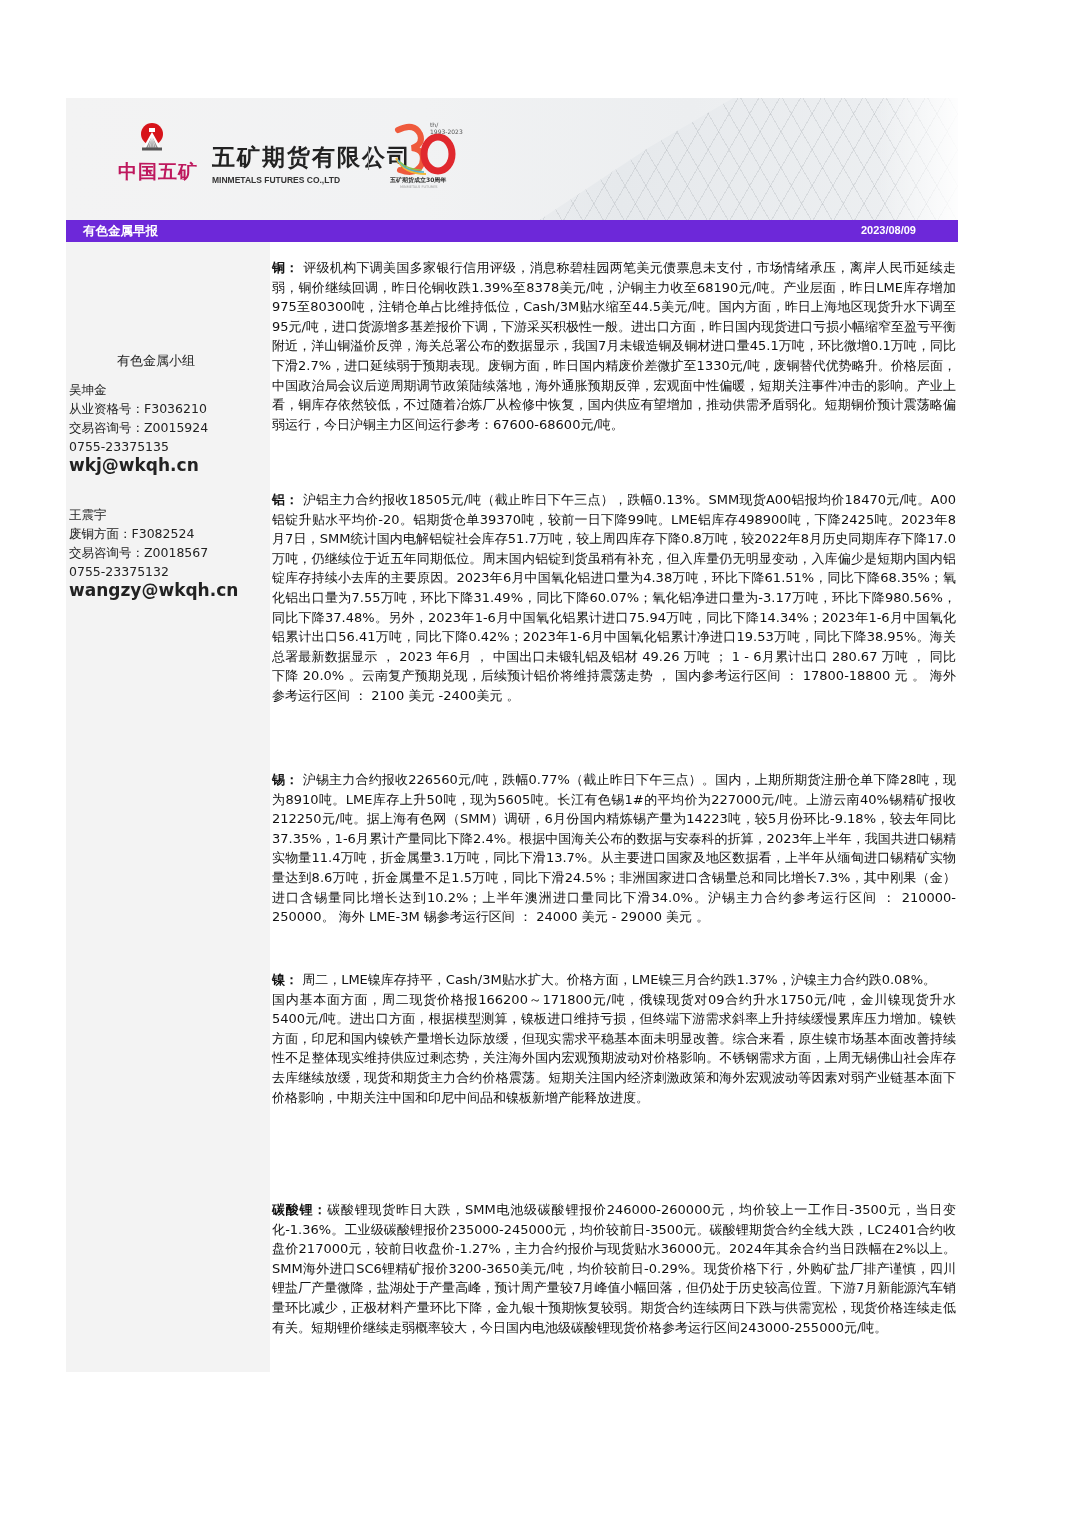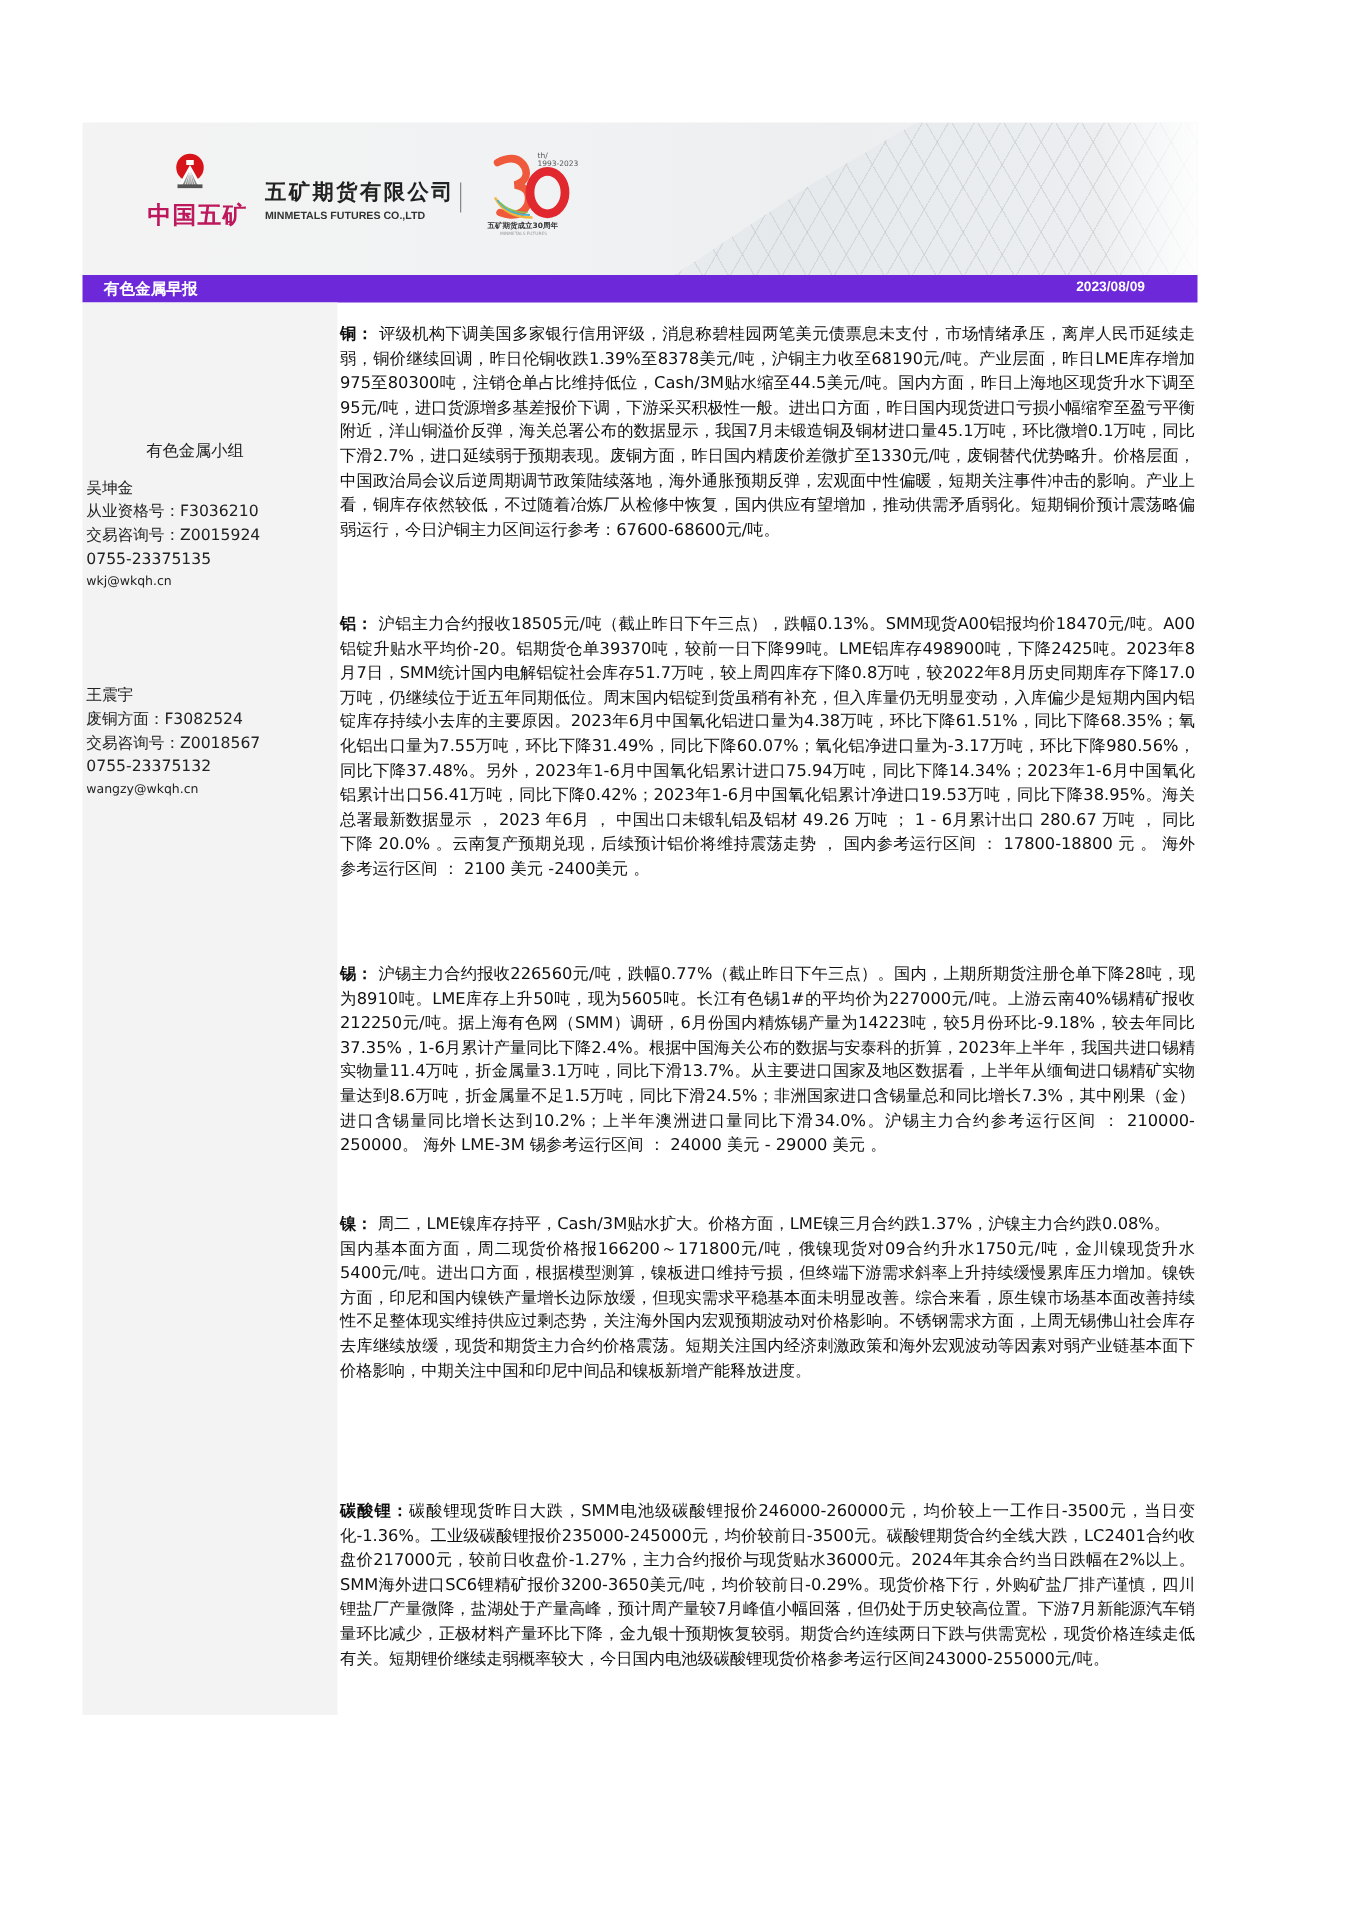--- a/index.html
+++ b/index.html
@@ -17,39 +17,39 @@
     clip-path: polygon(25% 100%, 45% 40%, 60% 0, 100% 0, 100% 100%); }
   .banner .fade { position: absolute; right: 0; top: 0; width: 80px; height: 124px;
     background: linear-gradient(90deg, rgba(255,255,255,0) 0%, rgba(255,255,255,0.9) 100%); }
 
   .logo-cm { position: absolute; left: 118px; top: 122px; width: 80px; height: 70px; }
   .logo-cm .emblem { position: absolute; left: 19px; top: 0; width: 30px; height: 30px; }
   .logo-cm .cm-text { position: absolute; left: 0; top: 37px; font-size: 19px; font-weight: bold;
                       color: #be185d; letter-spacing: 1px; white-space: nowrap; }
 
   .logo-mf { position: absolute; left: 212px; top: 142px; }
-  .logo-mf .cn { font-size: 17px; font-weight: bold; color: #222; letter-spacing: 2px; white-space: nowrap; }
+  .logo-mf .cn { font-size: 23px; font-weight: bold; color: #222; letter-spacing: 2px; white-space: nowrap; }
   .logo-mf .en { font-size: 8.5px; font-weight: bold; color: #333; margin-top: 2px; white-space: nowrap;
                  font-family: "Liberation Sans", sans-serif; }
   .divider-v { position: absolute; left: 368px; top: 146px; width: 1px; height: 24px; background: #888; }
 
   .logo-30 { position: absolute; left: 386px; top: 120px; width: 80px; height: 80px; }
   .logo-30 .th { position: absolute; left: 44px; top: 1px; font-size: 6px; color: #555; line-height: 7px; }
   .logo-30 .cap { position: absolute; left: 4px; top: 56px; font-size: 6px; font-weight: bold; color: #333; white-space: nowrap; }
   .logo-30 .sub { position: absolute; left: 14px; top: 65px; font-size: 3.5px; color: #999; white-space: nowrap; }
 
   .redbar { position: absolute; left: 66px; top: 220px; width: 892px; height: 22px; background: #6d28d9; }
   .redbar .title { position: absolute; left: 17px; top: 3px; color: #fff; font-size: 12.5px; font-weight: bold; }
   .redbar .date { position: absolute; right: 42px; top: 4px; color: #fff; font-size: 11px; font-weight: bold;
                   font-family: "Liberation Sans", sans-serif; }
 
   .sidebar { position: absolute; left: 66px; top: 242px; width: 204px; height: 1130px; background: #f3f3f3; }
   .sidebar .team { position: absolute; left: 3px; top: 110px; font-size: 13px; color: #222; margin-left: 48px; }
   .analyst { position: absolute; left: 3px; font-size: 12.5px; color: #222; line-height: 19px; }
-  .analyst .email { font-size: 10px; }
+  .analyst .email { font-size: 17px; font-weight: bold; }
 
   .content { position: absolute; left: 272px; top: 258px; width: 684px; font-size: 13px; line-height: 19.6px;
              color: #111; text-align: justify; }
   .section p { margin: 0; }
   .section .label { font-weight: 900; }
 </style>
 </head>
 <body>
 
 <div class="banner">
@@ -104,21 +104,21 @@
   <div class="team">有色金属小组</div>
 
   <div class="analyst" style="top:138px;">
     <div>吴坤金</div>
     <div>从业资格号：F3036210</div>
     <div>交易咨询号：Z0015924</div>
     <div>0755-23375135</div>
     <div class="email">wkj@wkqh.cn</div>
   </div>
 
-  <div class="analyst" style="top:263px;margin-top:41px;">
+  <div class="analyst" style="top:263px;">
     <div>王震宇</div>
     <div>废铜方面：F3082524</div>
     <div>交易咨询号：Z0018567</div>
     <div>0755-23375132</div>
     <div class="email">wangzy@wkqh.cn</div>
   </div>
 
 </div>
 
 <div class="content">

